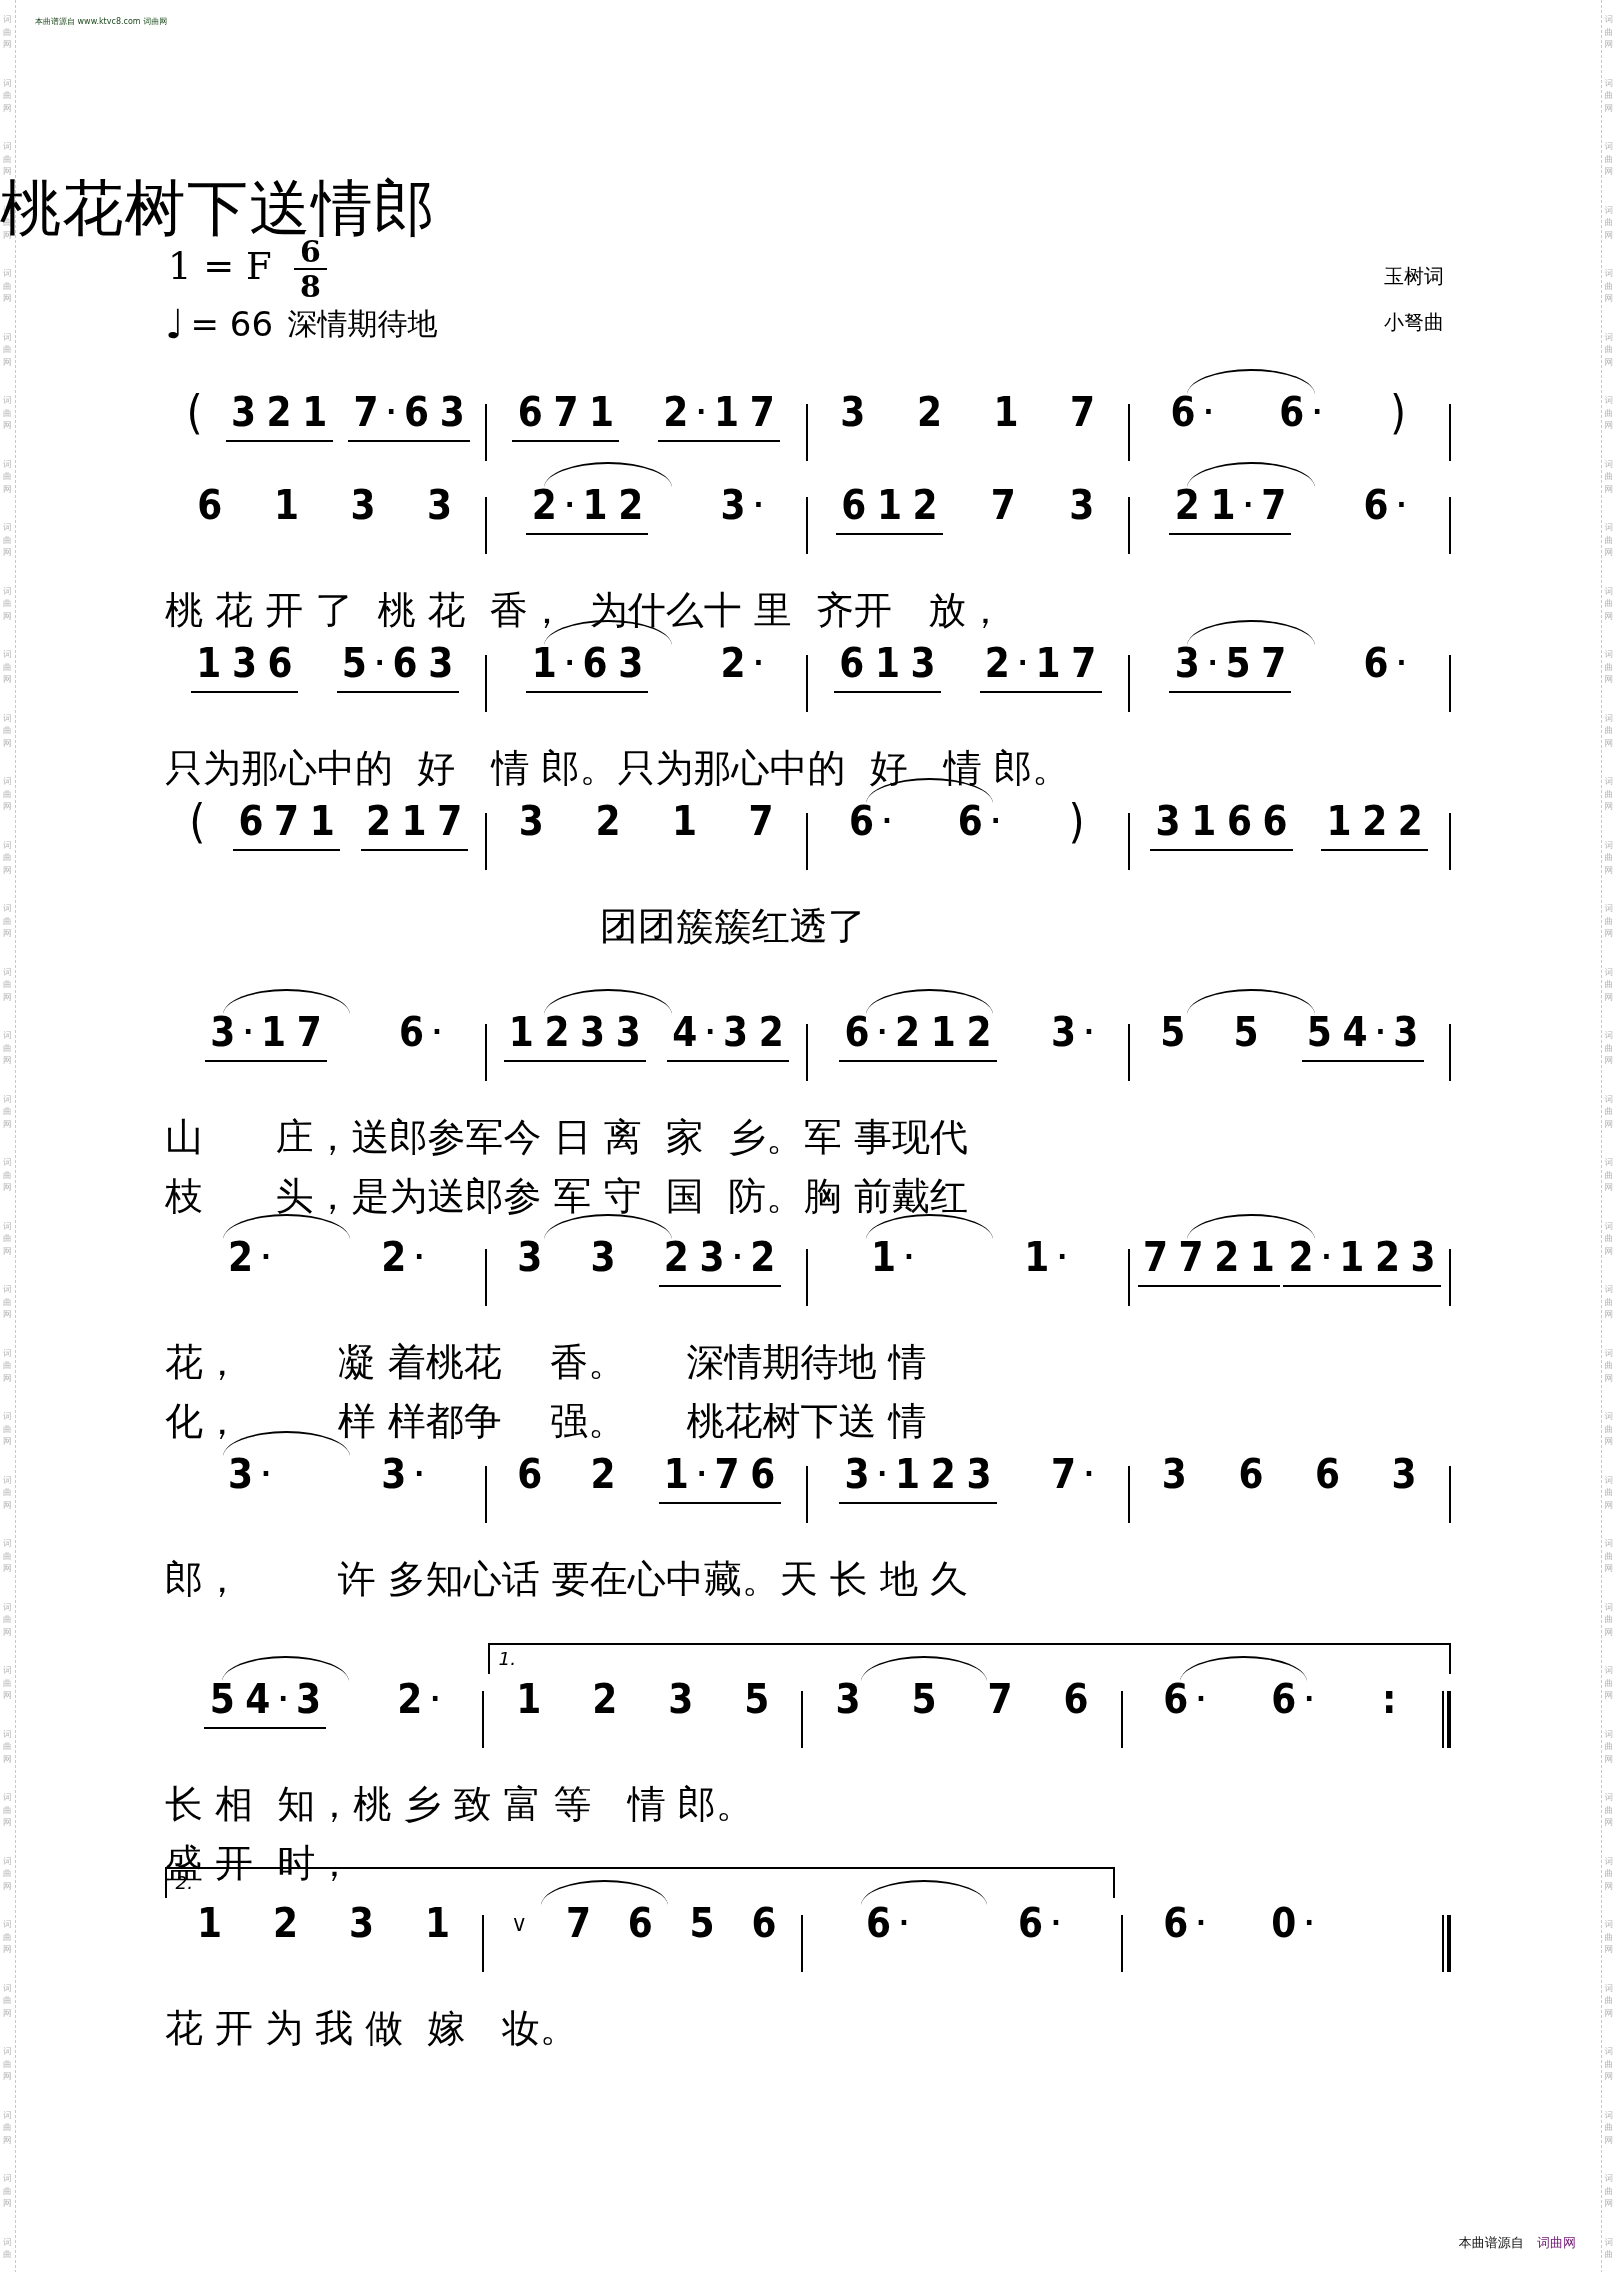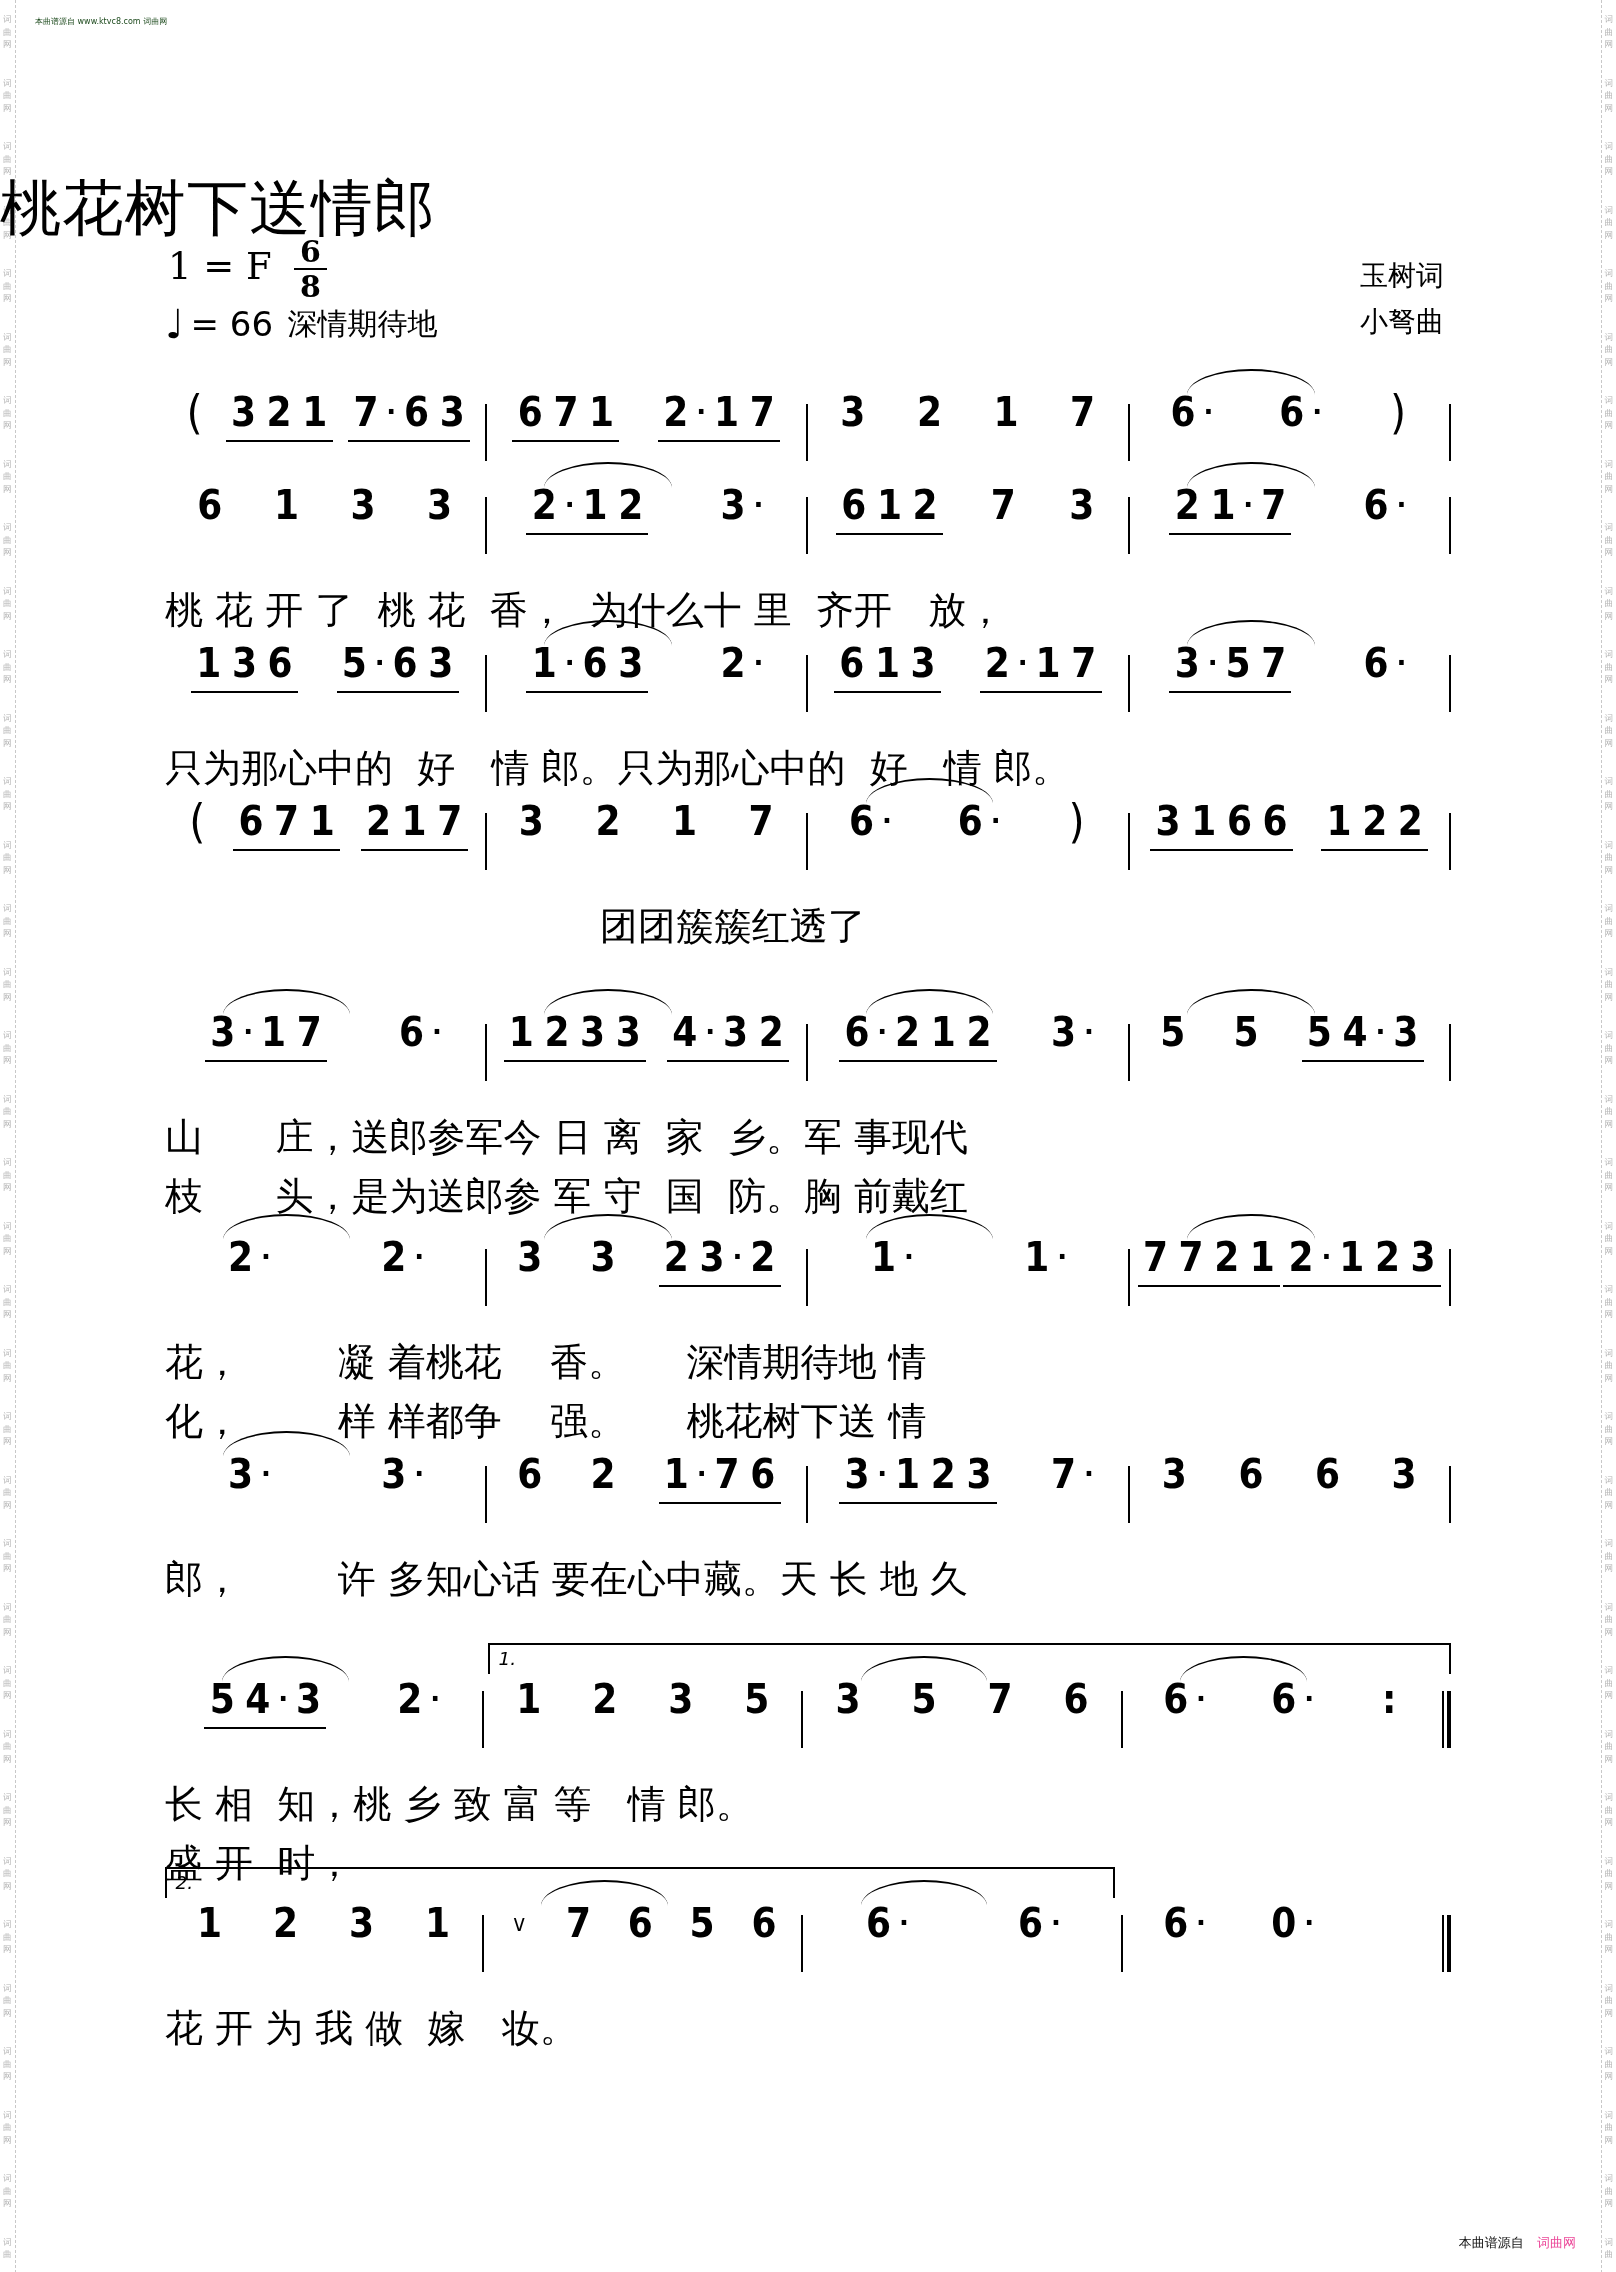--- a/index.html
+++ b/index.html
@@ -10,32 +10,32 @@
   .side-strip.left { left:0; }
   .side-strip.right { right:0; }
   .side-strip .g { margin-bottom:26px; display:flex; flex-direction:column; }
   .side-line { position:absolute; top:0; bottom:0; width:0; border-left:1.3px dashed #c8c8c8; }
   .side-line.left { left:14.5px; }
   .side-line.right { right:14.5px; }
 
   .top-credit { position:absolute; left:35px; top:16px; font-size:8px; color:#1d4a1d; }
   .bottom-credit { position:absolute; right:40px; top:2234px; font-size:13px; }
   .bottom-credit .a { color:#111; }
-  .bottom-credit .b { color:#ec4899; margin-left:9.2px; }
+  .bottom-credit .b { color:#701a75; margin-left:9.2px; }
 
   .title { position:absolute; left:0; right:0; top:168px; text-align:left;
            font-size:61px; font-family:"DejaVu Sans", sans-serif; font-weight:normal; letter-spacing:1.3px; }
   .key { position:absolute; left:168px; top:245px; font-family:"DejaVu Serif", serif; font-weight:normal; font-size:37px; }
   .meter { position:absolute; left:294px; top:237px; font-family:"DejaVu Serif", serif; font-weight:bold;
            font-size:30px; text-align:center; width:33px; line-height:30px; }
   .meter .bar { border-top:2.6px solid #000; margin:1.3px 0; }
   .tempo { position:absolute; left:165px; top:301px; font-size:34px; display:flex; align-items:center; }
   .tempo .note-ico { font-size:40px; margin-right:6.6px; }
   .tempo .expr { margin-left:14.5px; font-size:30px; }
-  .credits { position:absolute; right:172px; top:253px; font-family:"DejaVu Serif", serif; font-size:28px; line-height:46px; text-align:center; }
+  .credits { position:absolute; right:172px; top:253px; font-family:"DejaVu Serif", serif; font-size:20px; line-height:46px; text-align:center; }
 
   .system { position:absolute; left:165px; width:1286px; }
   .staff { position:relative; height:99px; display:flex; align-items:flex-start; }
   .measure { position:relative; display:flex; align-items:flex-start; height:99px; flex:1 1 0; justify-content:space-around; padding:0 6.6px; box-sizing:border-box; }
   .barline { width:2px; background:#000; height:57px; margin-top:14.5px; flex:0 0 auto; }
   .barline.final { width:6.6px; border-left:2px solid #000; background:none; box-shadow:inset -4px 0 0 #000; margin-left:2.6px; }
   .group { position:relative; display:flex; align-items:flex-start; padding-bottom:5.3px; }
   .group.u1 { border-bottom:2px solid #000; }
   .note { position:relative; font-family:"DejaVu Sans Condensed","DejaVu Sans", sans-serif; font-weight:bold;
           font-size:40px; line-height:46px; padding:0 5.3px; text-align:center; min-width:20px; }

